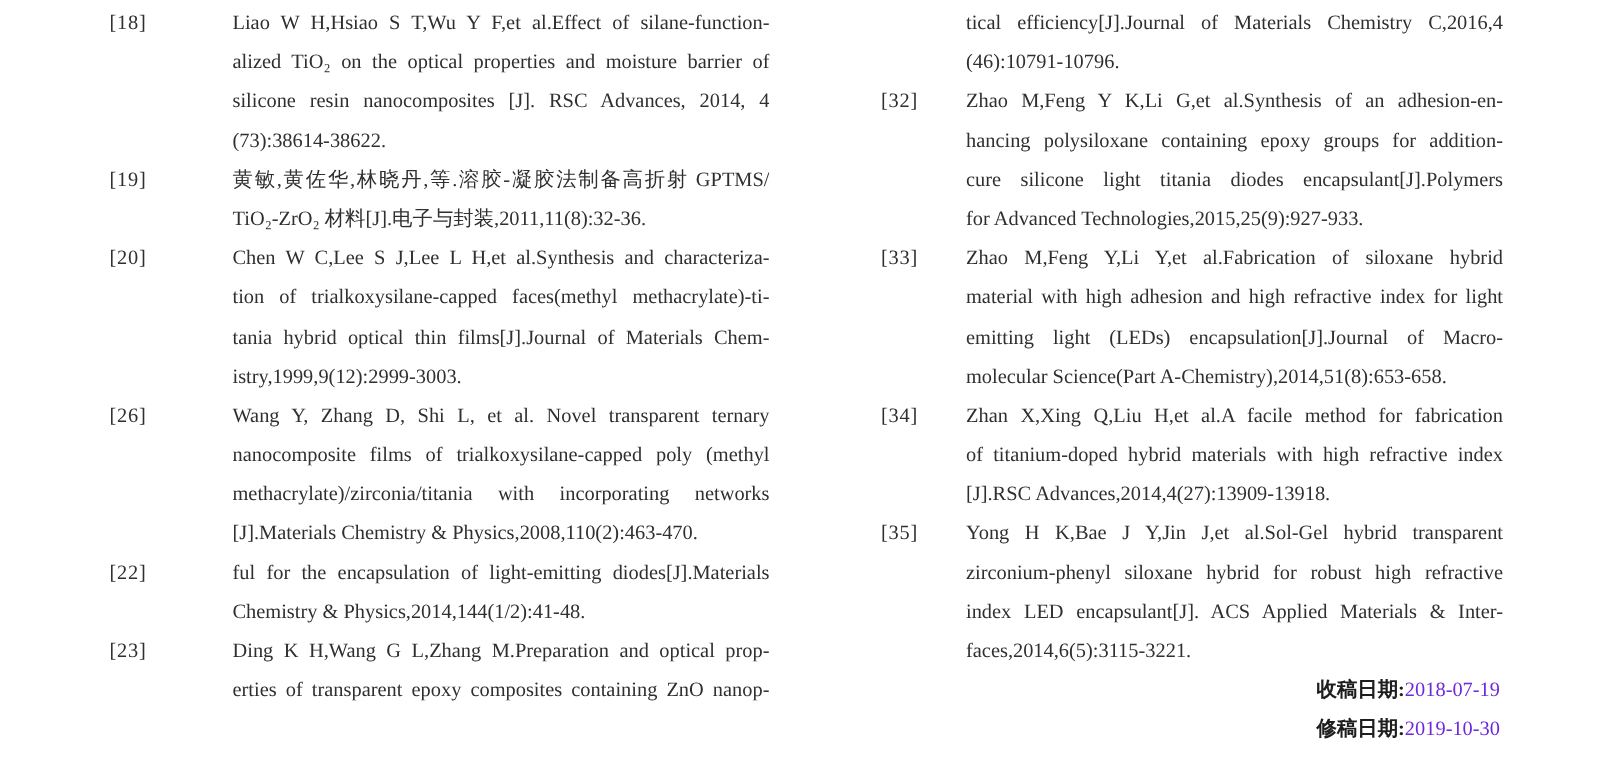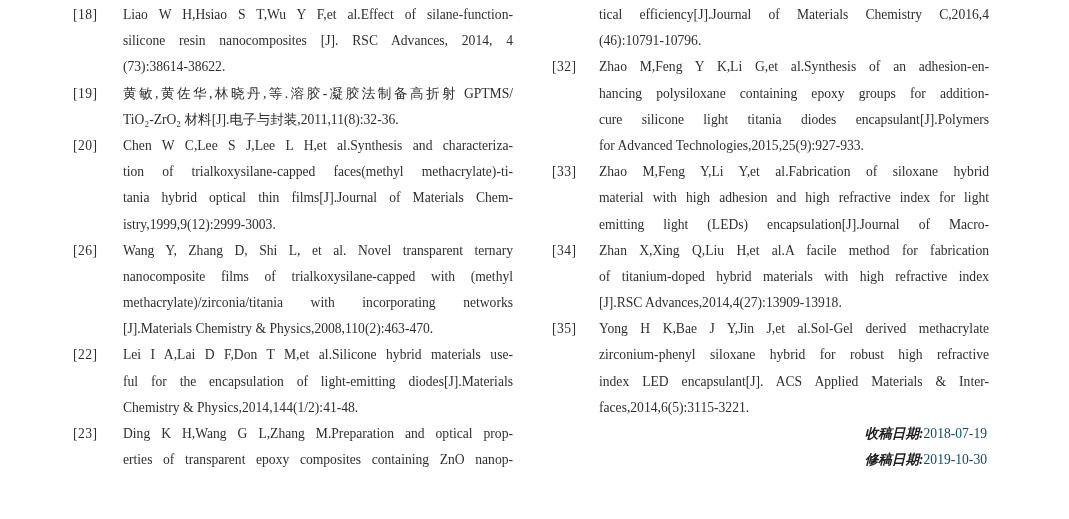--- a/index.html
+++ b/index.html
@@ -12,63 +12,65 @@
     font-family: "Liberation Serif", "DejaVu Serif", serif;
     font-size: 13.6px;
     color: #2f2f2f;
   }
   .page { position: absolute; inset: 0; background: #ffffff; border-radius: 23px; }
   .col {
     position: absolute;
     top: 2px;
   }
   .col-left  { left: 73px;  width: 440px; }
-  .col-right { left: 552px; width: 437px; }
+  .col-right { left: 565px; width: 437px; }
   .ref { display: flex; align-items: flex-start; }
   .ref-label {
     flex: 0 0 50px;
     line-height: 26.2px;
     letter-spacing: 0.5px;
   }
-  .col-right .ref-label { flex-basis: 47px; }
+  .col-right .ref-label { flex-basis: 47px; text-align: right; }
   .ref-lines { flex: 1 1 auto; min-width: 0; }
   .line {
     line-height: 26.2px;
     height: 26.2px;
     overflow: hidden;
     text-align: left;
     white-space: pre-wrap;
+    margin-left: 32px;
   }
   
   .line.jl {
     text-align: justify;
     text-align-last: justify;
   }
   
   .cont { margin-left: 47px; }
   .date-line {
     line-height: 26.2px;
     height: 26.2px;
     text-align: right;
     padding-right: 2px;
   }
-  .date-label { font-weight: bold; color: #1e1e1e; font-style: italic; }
-  .date-value { color: #0c4a6e; }
+  .date-label { font-weight: bold; color: #1e1e1e; }
+  .date-value { color: #6d28d9; }
 </style>
 </head>
 <body>
 
 <div class="page">
 
   <div class="col col-left">
 
     <div class="ref">
       <span class="ref-label">[18]</span>
       <div class="ref-lines">
         <div class="line jl">Liao W H,Hsiao S T,Wu Y F,et al.Effect of silane-function-</div>
+        <div class="line jl">alized TiO₂ on the optical properties and moisture barrier of</div>
         <div class="line jl">silicone resin nanocomposites [J]. RSC Advances, 2014, 4</div>
         <div class="line">(73):38614-38622.</div>
       </div>
     </div>
 
     <div class="ref">
       <span class="ref-label">[19]</span>
       <div class="ref-lines">
         <div class="line jl">黄敏,黄佐华,林晓丹,等.溶胶-凝胶法制备高折射 GPTMS/</div>
         <div class="line">TiO₂-ZrO₂ 材料[J].电子与封装,2011,11(8):32-36.</div>
@@ -82,30 +84,29 @@
         <div class="line jl">tion of trialkoxysilane-capped faces(methyl methacrylate)-ti-</div>
         <div class="line jl">tania hybrid optical thin films[J].Journal of Materials Chem-</div>
         <div class="line">istry,1999,9(12):2999-3003.</div>
       </div>
     </div>
 
     <div class="ref">
       <span class="ref-label">[26]</span>
       <div class="ref-lines">
         <div class="line jl">Wang Y, Zhang D, Shi L, et al. Novel transparent ternary</div>
-        <div class="line jl">nanocomposite films of trialkoxysilane-capped with (methyl</div>
+        <div class="line jl">nanocomposite films of trialkoxysilane-capped poly (methyl</div>
         <div class="line jl">methacrylate)/zirconia/titania with incorporating networks</div>
         <div class="line">[J].Materials Chemistry &amp; Physics,2008,110(2):463-470.</div>
       </div>
     </div>
 
     <div class="ref">
       <span class="ref-label">[22]</span>
       <div class="ref-lines">
-        <div class="line jl">Lei I A,Lai D F,Don T M,et al.Silicone hybrid materials use-</div>
         <div class="line jl">ful for the encapsulation of light-emitting diodes[J].Materials</div>
         <div class="line">Chemistry &amp; Physics,2014,144(1/2):41-48.</div>
       </div>
     </div>
 
     <div class="ref">
       <span class="ref-label">[23]</span>
       <div class="ref-lines">
         <div class="line jl">Ding K H,Wang G L,Zhang M.Preparation and optical prop-</div>
         <div class="line jl">erties of transparent epoxy composites containing ZnO nanop-</div>
@@ -130,36 +131,37 @@
         <div class="line">for Advanced Technologies,2015,25(9):927-933.</div>
       </div>
     </div>
 
     <div class="ref">
       <span class="ref-label">[33]</span>
       <div class="ref-lines">
         <div class="line jl">Zhao M,Feng Y,Li Y,et al.Fabrication of siloxane hybrid</div>
         <div class="line jl">material with high adhesion and high refractive index for light</div>
         <div class="line jl">emitting light (LEDs) encapsulation[J].Journal of Macro-</div>
+        <div class="line">molecular Science(Part A-Chemistry),2014,51(8):653-658.</div>
       </div>
     </div>
 
     <div class="ref">
       <span class="ref-label">[34]</span>
       <div class="ref-lines">
         <div class="line jl">Zhan X,Xing Q,Liu H,et al.A facile method for fabrication</div>
         <div class="line jl">of titanium-doped hybrid materials with high refractive index</div>
         <div class="line">[J].RSC Advances,2014,4(27):13909-13918.</div>
       </div>
     </div>
 
     <div class="ref">
       <span class="ref-label">[35]</span>
       <div class="ref-lines">
-        <div class="line jl">Yong H K,Bae J Y,Jin J,et al.Sol-Gel derived methacrylate</div>
+        <div class="line jl">Yong H K,Bae J Y,Jin J,et al.Sol-Gel hybrid transparent</div>
         <div class="line jl">zirconium-phenyl siloxane hybrid for robust high refractive</div>
         <div class="line jl">index LED encapsulant[J]. ACS Applied Materials &amp; Inter-</div>
         <div class="line">faces,2014,6(5):3115-3221.</div>
       </div>
     </div>
 
     <div class="date-line">
       <span class="date-label">收稿日期:</span><span class="date-value">2018-07-19</span>
     </div>
     <div class="date-line">

